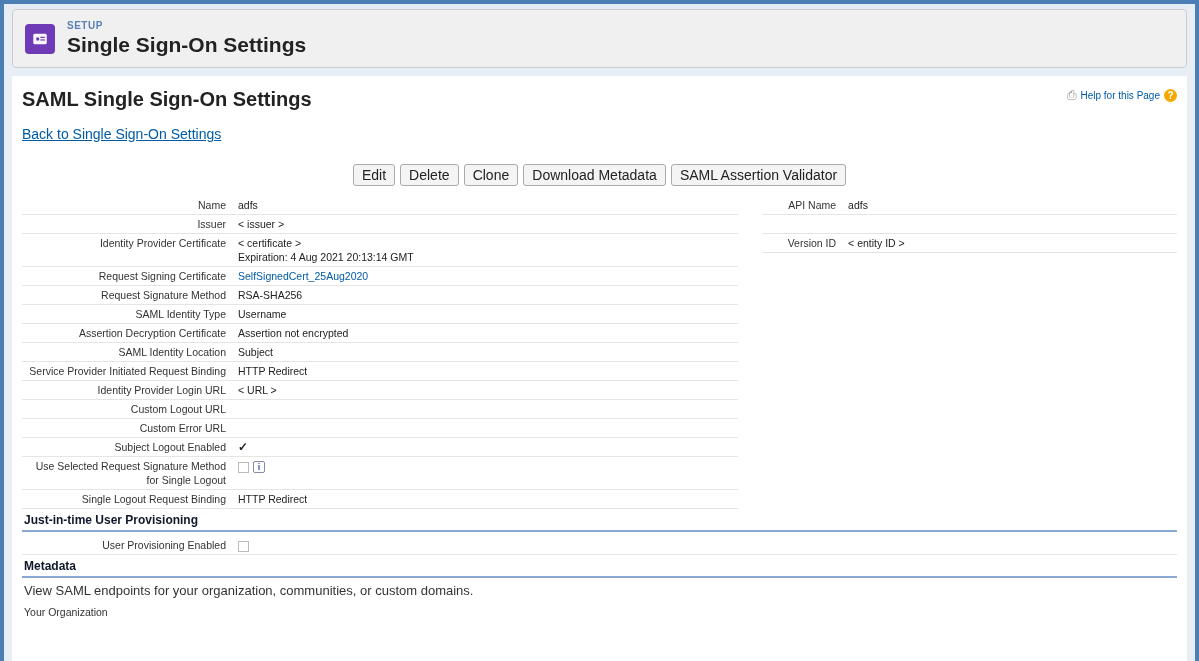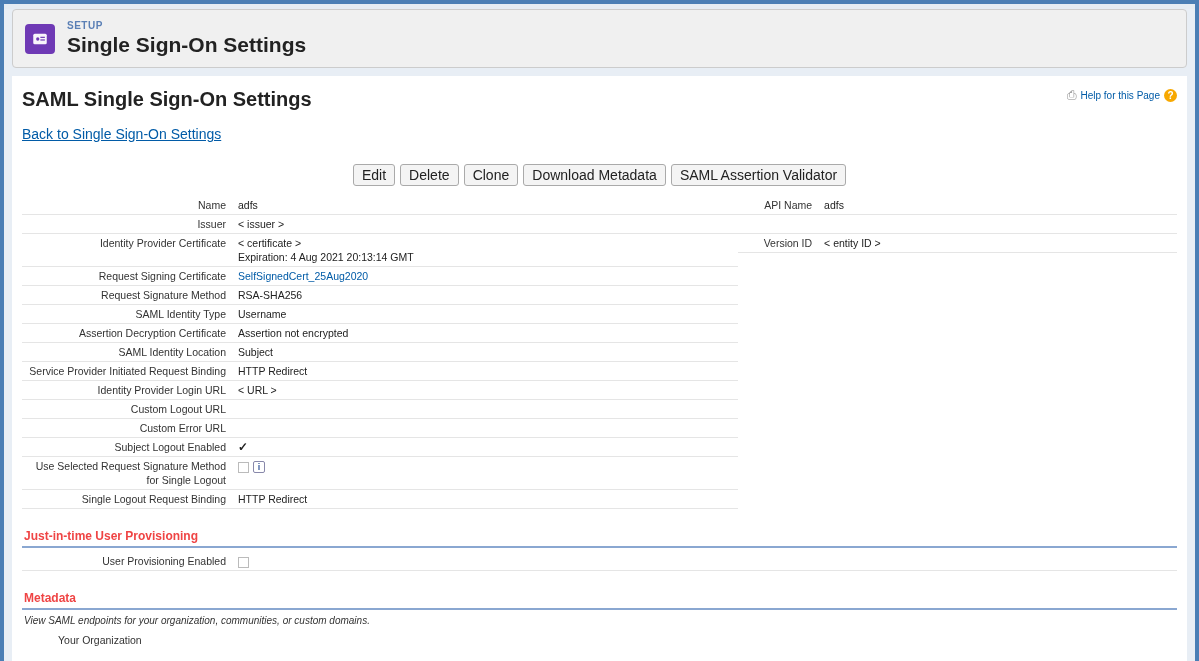--- a/index.html
+++ b/index.html
@@ -164,41 +164,39 @@
     border: 1px solid #88a;
     color: #4060a0;
     font-size: 9px;
     font-weight: bold;
     justify-content: center;
     align-items: center;
     margin-left: 4px;
     border-radius: 2px;
   }
   .section-head {
-    color: #ef4444;
+    color: #0f172a;
     font-size: 12px;
     font-weight: 700;
     border-bottom: 2px solid #8aa7d1;
     padding: 4px 0 3px 2px;
-    margin-top: 16px;
   }
   .section-desc {
-    font-size: 10px;
+    font-size: 13px;
     color: #333;
     padding: 5px 2px;
-    font-style: italic;
   }
   .subhead {
     font-size: 10.5px;
     color: #333;
     padding: 3px 2px 11px;
-    margin-left: 34px;
   }
   .twocol {
     display: flex;
+    gap: 24px;
   }
   .col-left { flex: 0 0 62%; }
   .col-right { flex: 1; }
 </style>
 </head>
 <body>
 
 <div class="outer-frame">
   <div class="topo-bg">
     <div class="header-bar">

